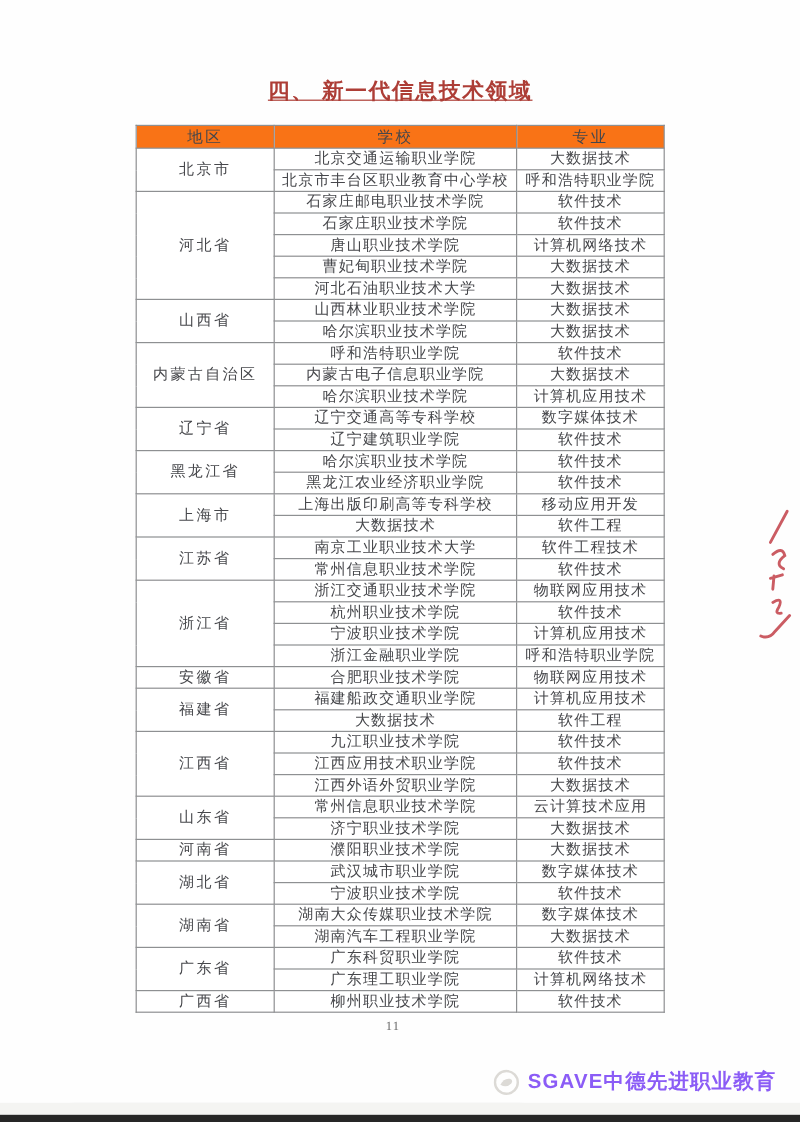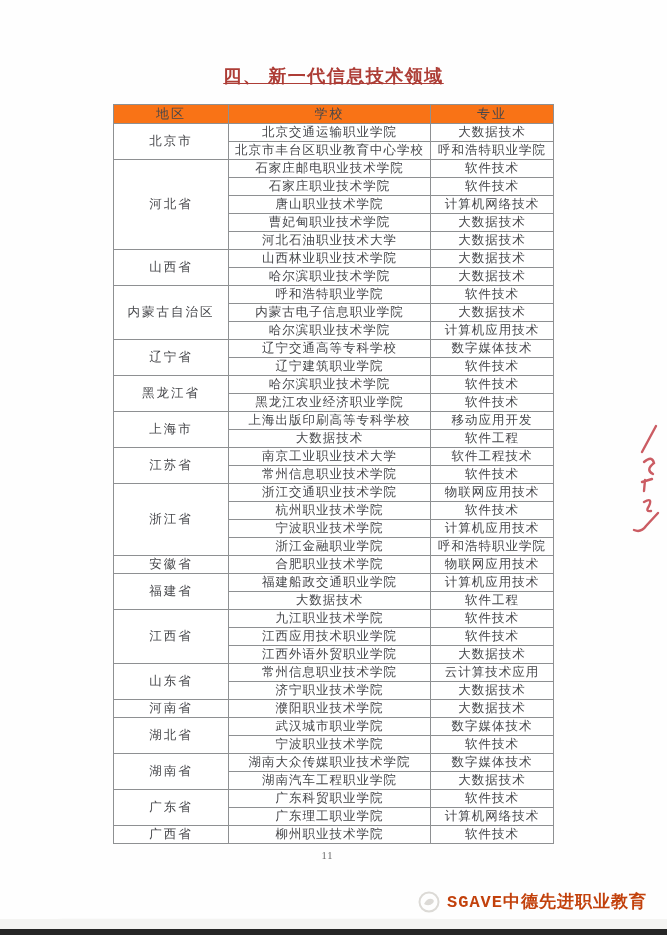--- a/index.html
+++ b/index.html
@@ -36,22 +36,22 @@
   .page-number {
     position:absolute; top:850px; left:0; width:655px;
     text-align:center; font-size:10.5px; color:#6b6b6b; letter-spacing:1px;
   }
 
   .annotation { position:absolute; left:626px; top:422px; }
 
   .footer {
     position:absolute; top:890px; right:20px;
     display:flex; align-items:center; gap:7px;
-    color:#c2410c; font-size:17px; font-weight:bold; letter-spacing:1px;
-    font-family:Liberation Mono, monospace;
+    color:#8b5cf6; font-size:17px; font-weight:bold; letter-spacing:1px;
+    font-family:Liberation Sans, sans-serif;
   }
   .footer .logo { display:block; }
 
   .scan-line {
     position:absolute; top:920px; left:60px; width:375px; height:2px;
     background:#dededa; filter:blur(1px);
   }
   .pre-bottom-band {
     position:absolute; left:0; bottom:6px; width:667px; height:10px;
     background:#f4f4f2;

